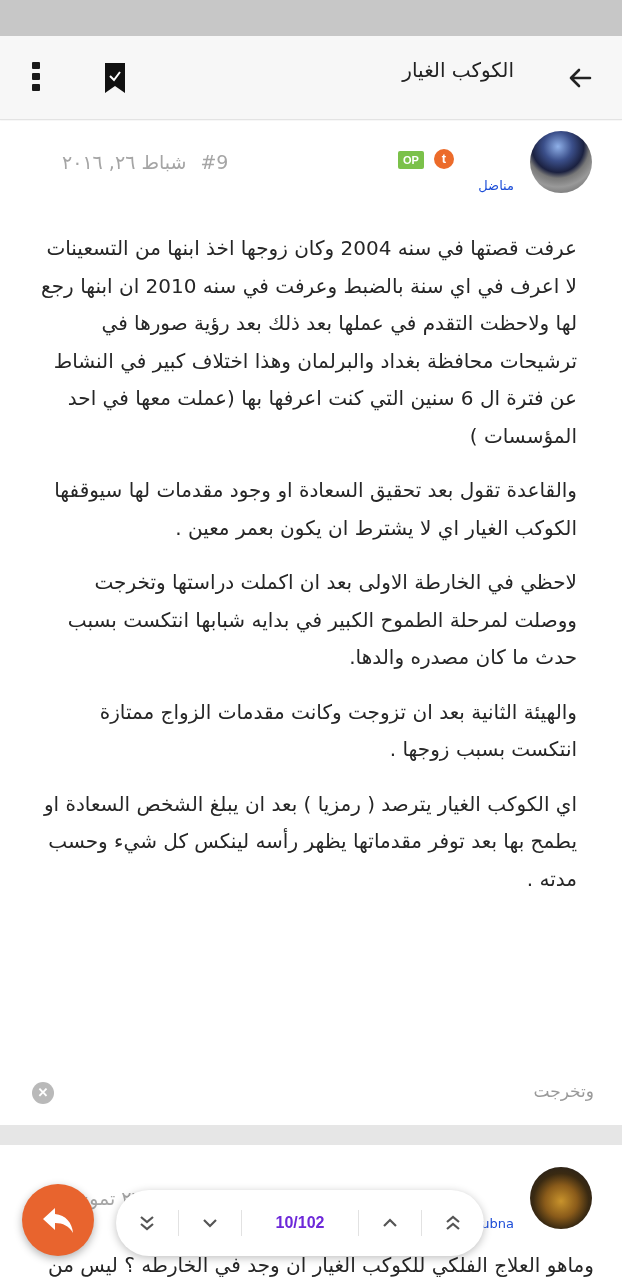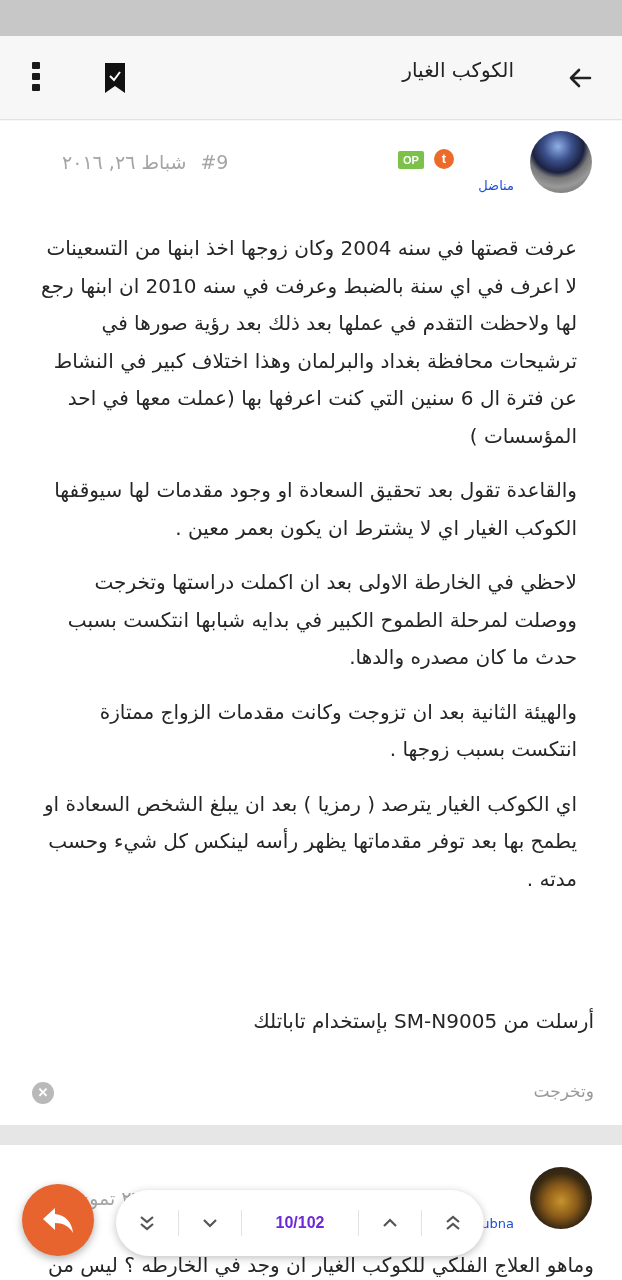--- a/index.html
+++ b/index.html
@@ -91,21 +91,20 @@
       <span>شباط ٢٦, ٢٠١٦</span>
     </div>
   </div>
   <div class="post-body">
     <p>عرفت قصتها في سنه 2004 وكان زوجها اخذ ابنها من التسعينات لا اعرف في اي سنة بالضبط وعرفت في سنه 2010 ان ابنها رجع لها ولاحظت التقدم في عملها بعد ذلك بعد رؤية صورها في ترشيحات محافظة بغداد والبرلمان وهذا اختلاف كبير في النشاط عن فترة ال 6 سنين التي كنت اعرفها بها (عملت معها في احد المؤسسات )</p>
     <p>والقاعدة تقول بعد تحقيق السعادة او وجود مقدمات لها سيوقفها الكوكب الغيار اي لا يشترط ان يكون بعمر معين .</p>
     <p>لاحظي في الخارطة الاولى بعد ان اكملت دراستها وتخرجت ووصلت لمرحلة الطموح الكبير في بدايه شبابها انتكست بسبب حدث ما كان مصدره والدها.</p>
     <p>والهيئة الثانية بعد ان تزوجت وكانت مقدمات الزواج ممتازة انتكست بسبب زوجها .</p>
     <p>اي الكوكب الغيار يترصد ( رمزيا ) بعد ان يبلغ الشخص السعادة او يطمح بها بعد توفر مقدماتها يظهر رأسه لينكس كل شيء وحسب مدته .</p>
   </div>
-  <div class="signature">أرسلت من SM-N9005 بإستخدام تاباتلك</div>
   <div class="quote-btn">وتخرجت</div>
   <div class="report-icon">✕</div>
 </div>
 
 <div class="separator"></div>
 
 <div class="post post-2">
   <div class="avatar avatar-2"></div>
   <div class="author">lubna</div>
   <div class="post-meta">٢٢ تموز</div>

